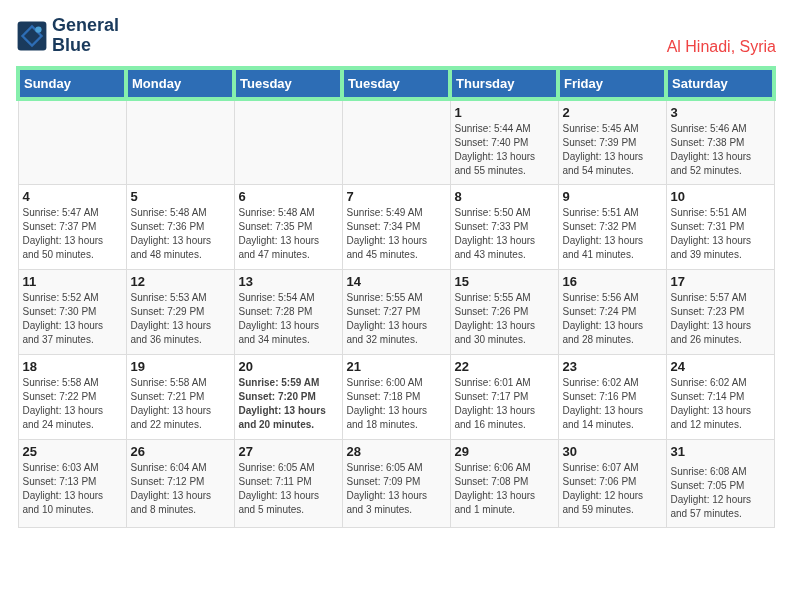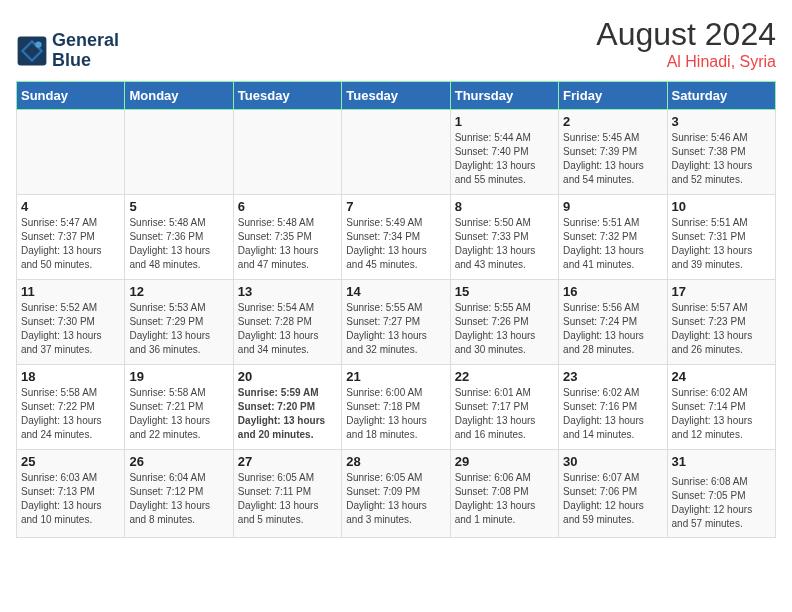--- a/index.html
+++ b/index.html
@@ -53,21 +53,21 @@
     }
     thead tr {
       background: #2d6db5;
       color: #fff;
     }
     thead th {
       padding: 6px 4px;
       font-size: 13px;
       font-weight: bold;
       text-align: left;
-      border: 1px solid #86efac;
+      border: 4px solid #86efac;
     }
     tbody tr {
       border-bottom: 1px solid #ccc;
     }
     tbody td {
       vertical-align: top;
       padding: 4px 4px 6px 4px;
       border: 1px solid #ddd;
       font-size: 10.5px;
       color: #333;
@@ -102,21 +102,20 @@
       <polygon points="20,6 34,20 20,34 6,20" fill="#2d6db5"></polygon>
       <polygon points="20,10 30,20 20,30 10,20" fill="#1a3a5c"></polygon>
       <circle cx="28" cy="12" r="4" fill="#4a9fd4"></circle>
     </svg>
     <div class="logo-text">
       <span>General</span>
       <span>Blue</span>
     </div>
   </div>
   <div class="title-area">
-    <div class="month-year">August 2024</div>
     <div class="location">Al Hinadi, Syria</div>
   </div>
 </div>
 
 <table>
   <thead>
     <tr>
     <th>Sunday</th>
         <th>Monday</th>
         <th>Tuesday</th>

